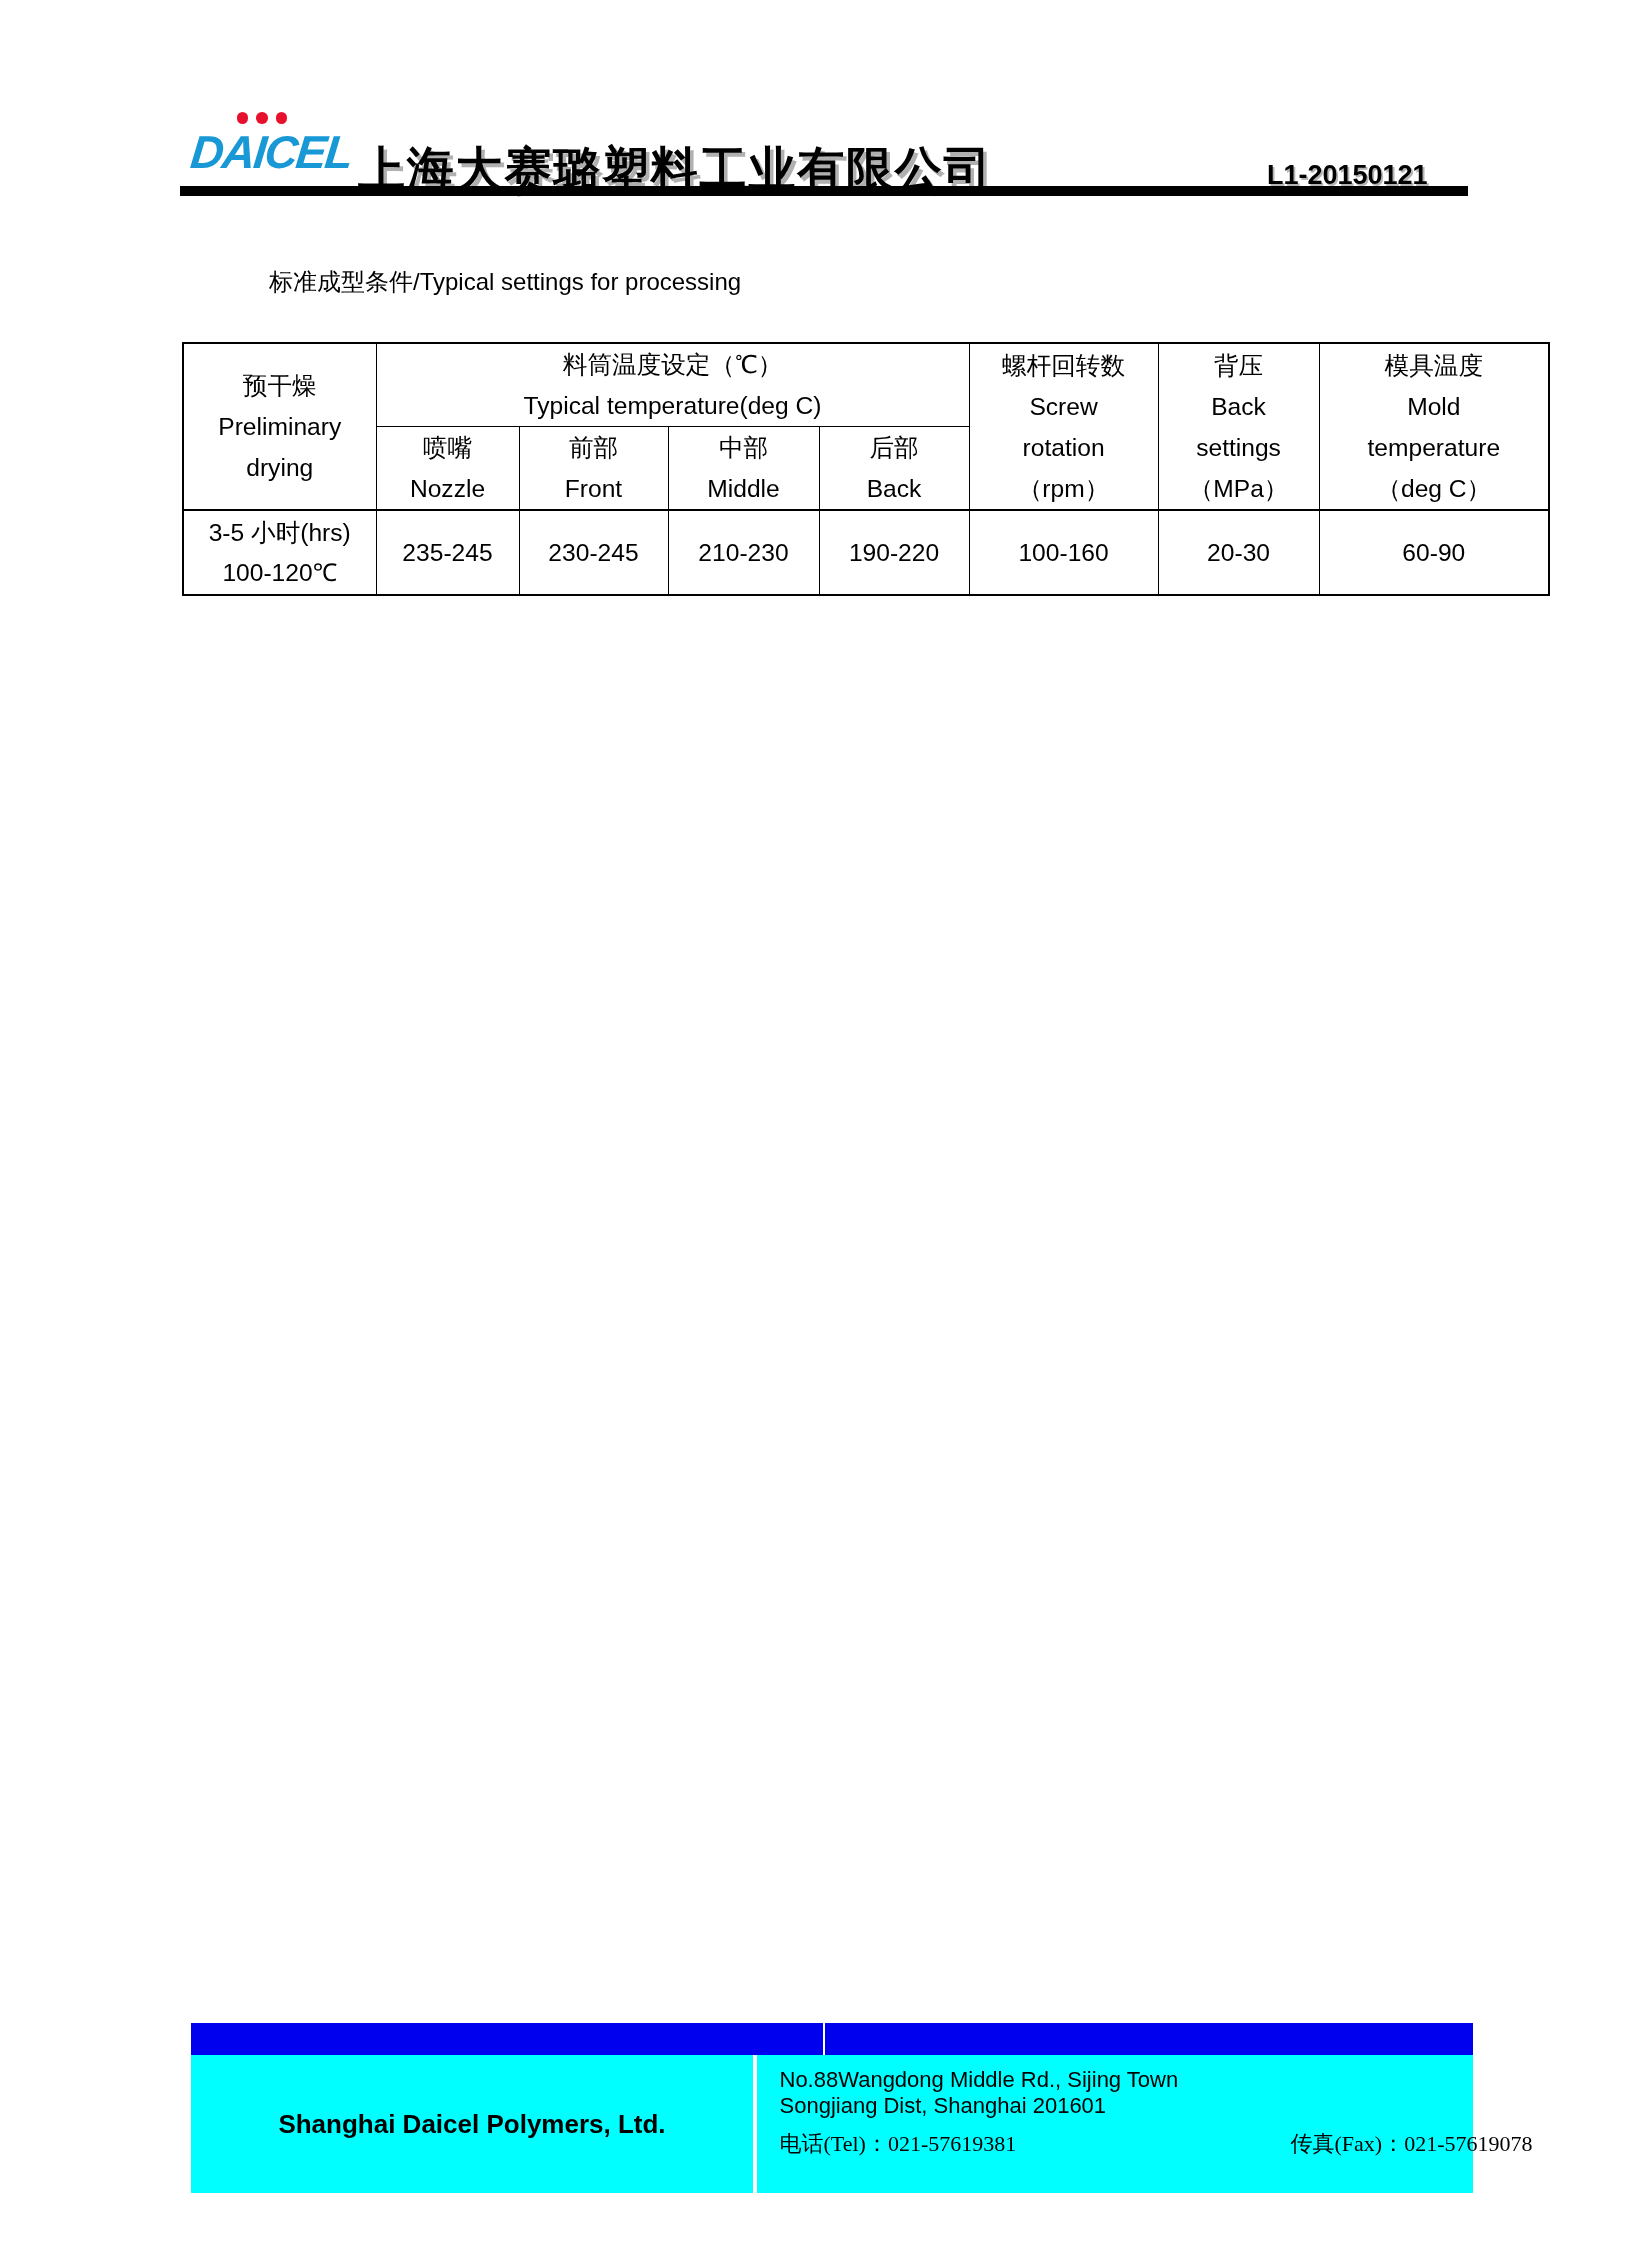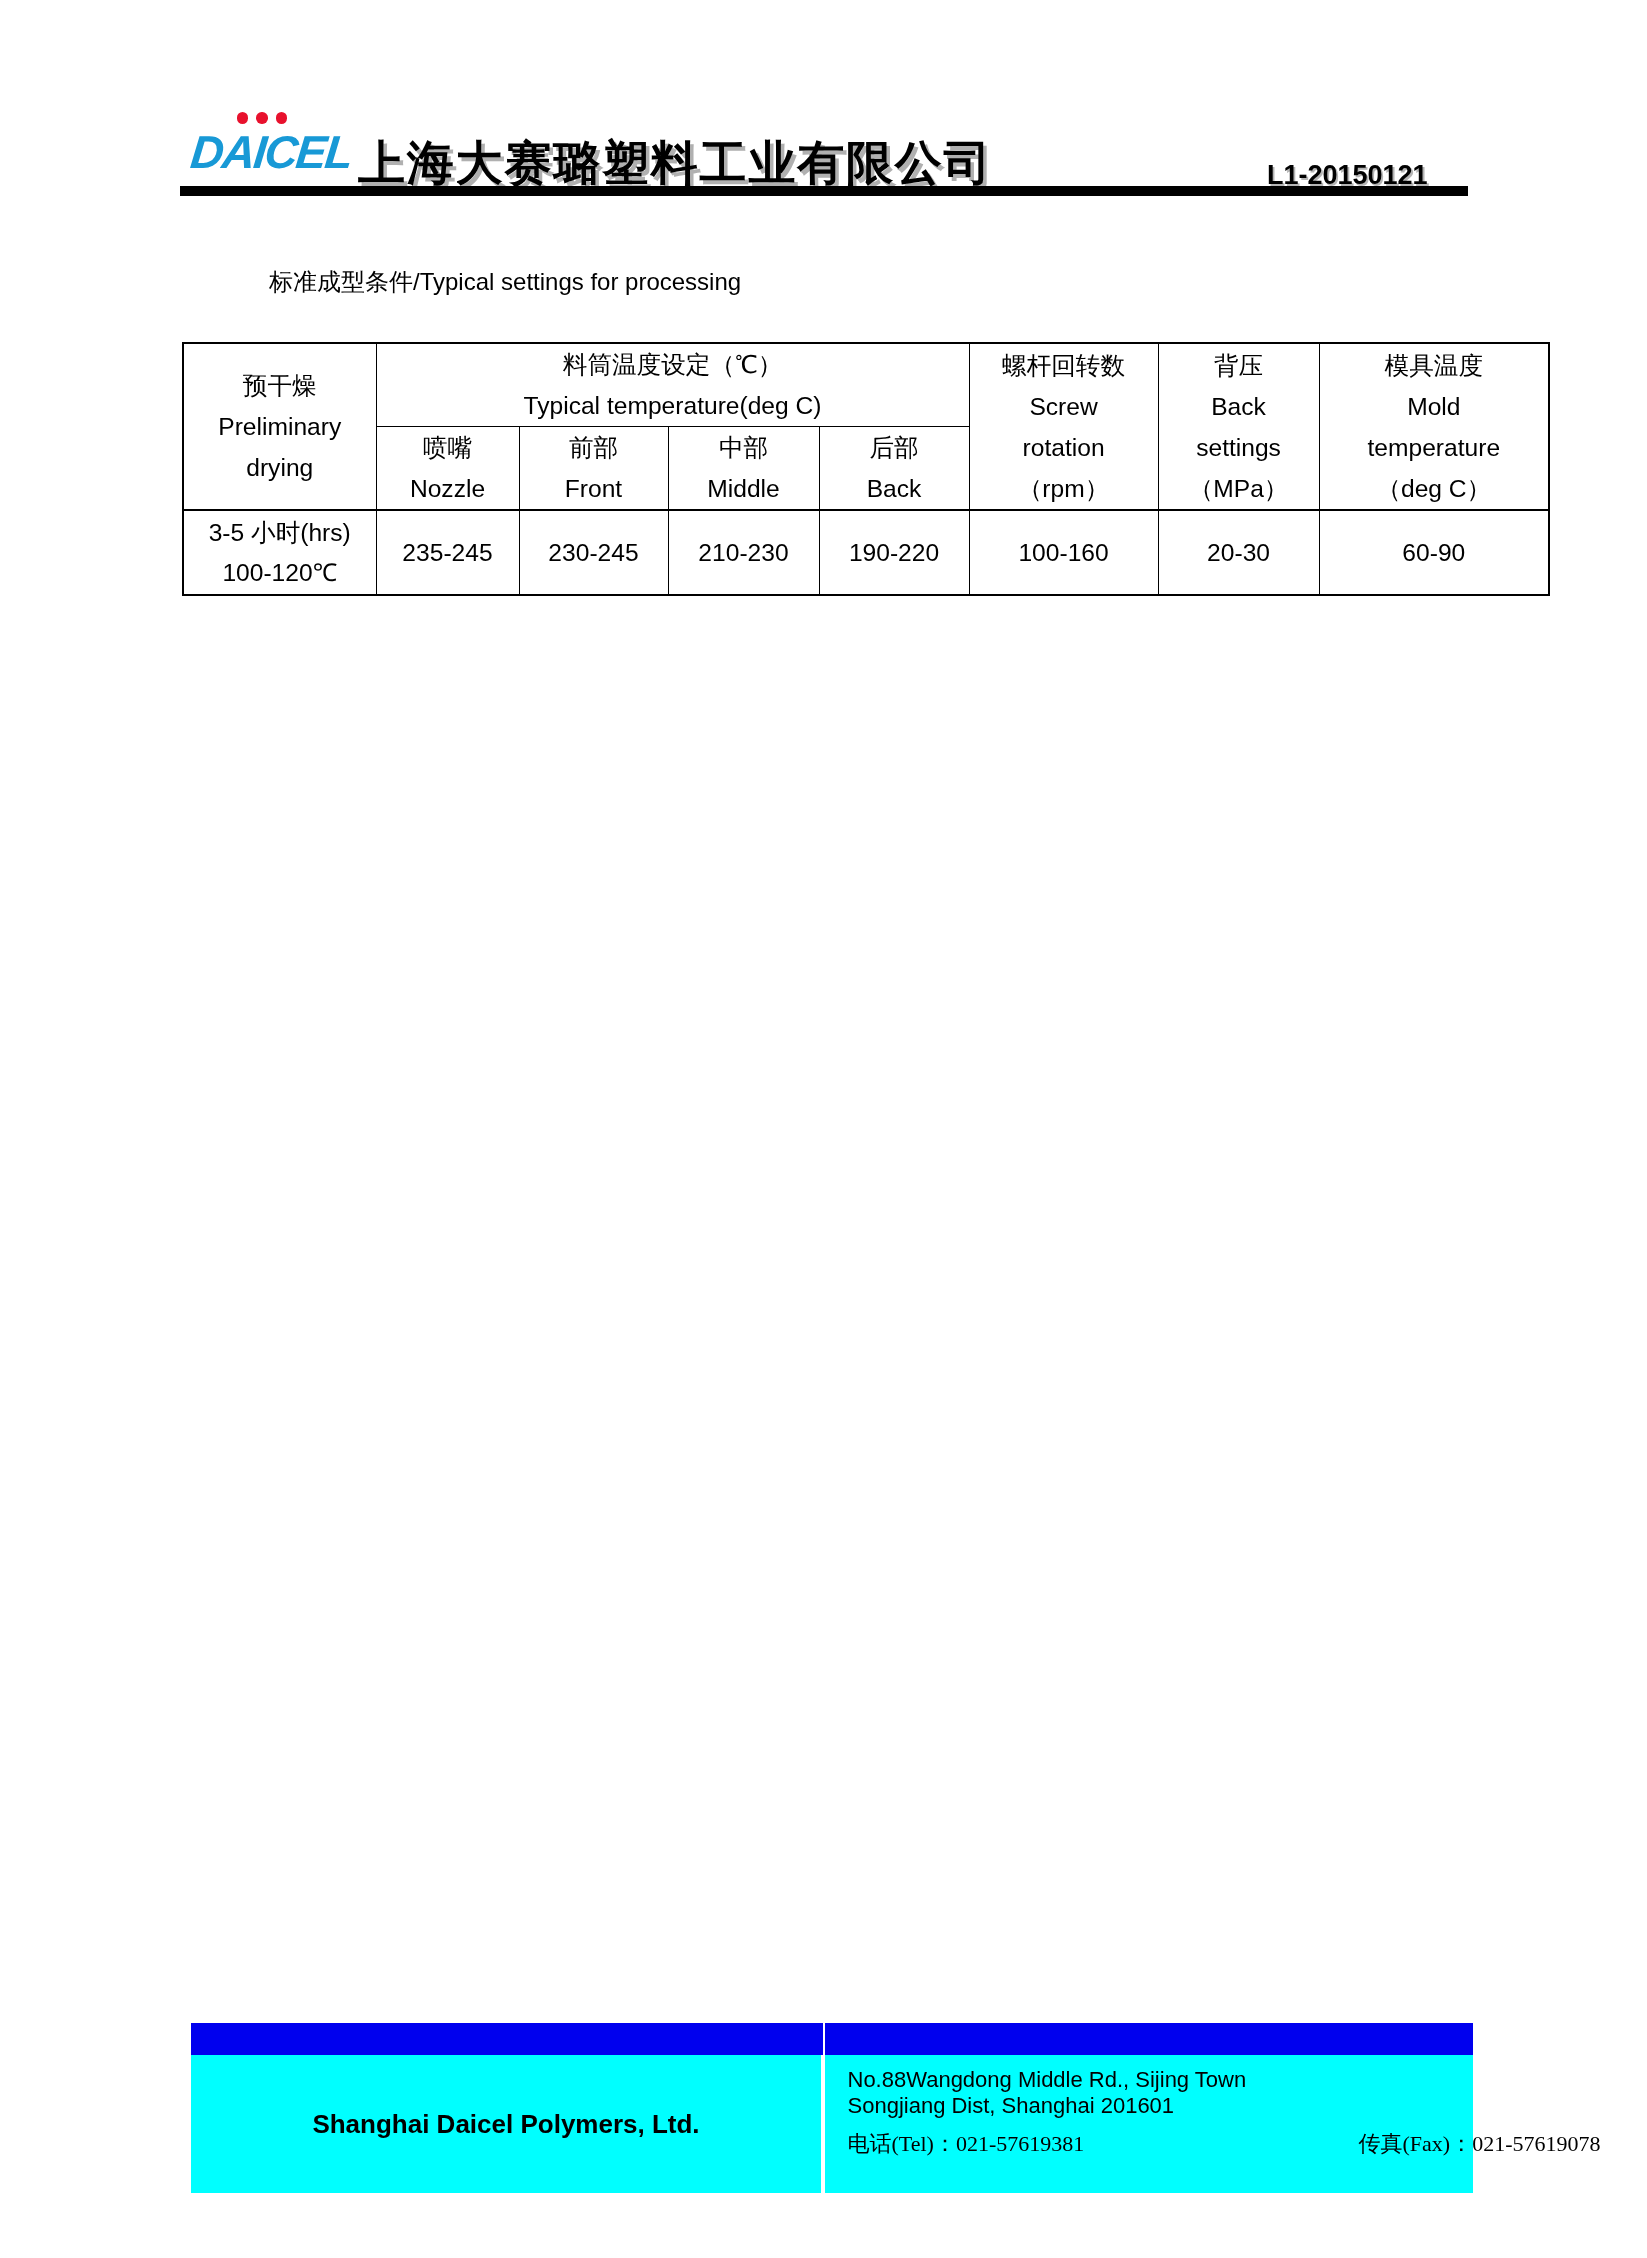--- a/index.html
+++ b/index.html
@@ -16,21 +16,21 @@
   .logo{position:absolute;left:191px;top:107px;width:202px;height:70px;}
   .logo-dots{position:absolute;left:46px;top:5.3px;display:flex;gap:8px;}
   .logo-dots i{display:block;width:11.4px;height:11.4px;border-radius:50%;background:#e8112d;}
   .logo-text{
     position:absolute;left:0;top:17.6px;
     font-size:46px;font-weight:bold;font-style:italic;
     letter-spacing:-1.8px;color:#1899d6;
     transform:skewX(-6deg);
   }
   .company-zh{
-    position:absolute;left:358px;top:132px;
+    position:absolute;left:358px;top:138px;
     font-family:Liberation Serif, serif;
     font-size:47px;font-weight:bold;letter-spacing:1.8px;
     text-shadow:3.5px 3.5px 0 #b0b0b0;
     white-space:nowrap;
   }
   .doc-number{
     position:absolute;left:1267px;top:148px;
     font-size:27px;font-weight:bold;
     text-shadow:1.8px 1.8px 0 #b5b5b5;
     margin-top:12px;
@@ -66,21 +66,21 @@
   .settings-table tr.hrow2 td{height:82px;margin-top:36px;}
   .hline{line-height:41px;white-space:nowrap;}
   .dline{line-height:40px;white-space:nowrap;}
 
   
   .footer{position:absolute;left:191px;top:2023px;width:1282px;}
   .footer-bar{position:relative;height:32px;background:#0000ee;}
   .footer-bar-divider{position:absolute;left:632px;top:0;width:1.8px;height:32px;background:#ffffff;}
   .footer-panel{display:flex;height:138px;}
   .footer-cell-left{
-    width:630px;background:#00ffff;
+    width:562px;background:#00ffff;
     display:flex;align-items:center;justify-content:center;
   }
   .footer-company{font-size:26px;font-weight:bold;white-space:nowrap;}
   .footer-gap{width:3.5px;background:#ffffff;}
   .footer-cell-right{
     flex:1;background:#00ffff;
     position:relative;
     padding:12.3px 0 0 23px;
     font-size:22px;line-height:26px;
     box-sizing:border-box;

